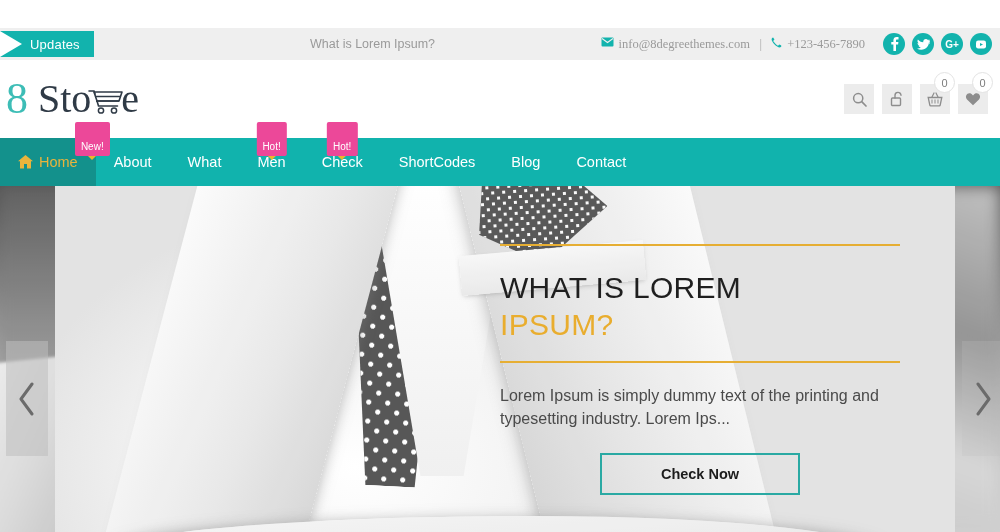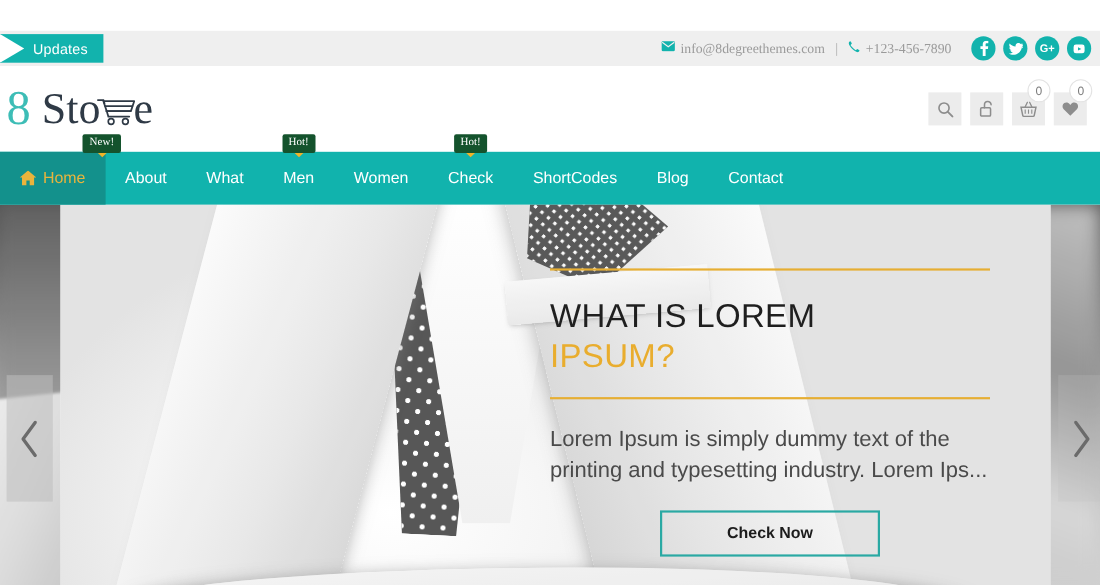--- a/index.html
+++ b/index.html
@@ -95,24 +95,23 @@
   }
   .nav-item {
     position:relative; display:flex; align-items:center; gap:6px;
     padding:0 18px; color:#ffffff; font-size:14.5px; white-space:nowrap;
   }
   .nav-item.active { background:#13918c; color:#e9b43c; }
   .nav-item .home-ico { color:#e9b43c; display:flex; }
   .nav-item .home-ico svg { display:block; }
   .nav-badge {
     position:absolute; top:-16px; left:50%; transform:translateX(-50%);
-    background:#14532d; color:#ffffff;
-    font-size:10px; line-height:1; padding:3px 6px 4px; border-radius:2px;
+    background:#ec4899; color:#ffffff;
+    font-size:10px; line-height:1; padding:20px 6px 4px; border-radius:2px;
     white-space:nowrap;
-    font-family:Liberation Serif, serif;
   }
   .nav-badge::after{
     content:""; position:absolute; left:50%; transform:translateX(-50%);
     bottom:-4px; width:0; height:0;
     border-left:4px solid transparent; border-right:4px solid transparent;
     border-top:4px solid #f0b429;
   }
   .nav-badge.off-right { left:auto; right:-14px; transform:none; }
 
   
@@ -212,21 +211,21 @@
   .rule {
     height:2px; background:#e6ae33; width:100%;
   }
   .rule.top { margin-bottom:24px; }
   .rule.bottom { margin-top:18px; }
   .cap-title {
     font-size:30px; letter-spacing:.3px; color:#1f1f1f; line-height:1.22;
   }
   .cap-title .gold { color:#e9ad2e; display:block; }
   .cap-desc {
-    margin-top:22px; font-size:20px; line-height:1.42; color:#4a4a4a;
+    margin-top:22px; font-size:16px; line-height:1.42; color:#4a4a4a;
   }
   .cap-btn {
     margin:22px auto 18px; width:200px; height:42px;
     border:2px solid #2aa9a3; color:#1c1c1c;
     display:flex; align-items:center; justify-content:center;
     font-size:14.5px; font-weight:bold; background:transparent;
   }
 
   
   .arrow {
@@ -245,20 +244,23 @@
 <div id="page">
 
   <div class="pre-strip"></div>
 
   <div class="topbar">
 
     <div class="updates-tab">
       <span>Updates</span>
     </div>
 
+    <div class="topbar-center">
+      <span>What is Lorem Ipsum?</span>
+    </div>
 
     <div class="topbar-right">
 
       <span class="contact-item">
         <span class="ico-mail">
           <svg width="13" height="10" viewBox="0 0 13 10">
               <rect x="0.5" y="0.5" width="12" height="9" rx="1" fill="#12b3ad"></rect>
               <path d="M1 1.5L6.5 5.5L12 1.5" stroke="#efefef" stroke-width="1.1" fill="none"></path>
             </svg>
         </span>
@@ -379,23 +381,20 @@
 
     <div class="nav-item">
       <span>What</span>
     </div>
 
     <div class="nav-item">
       <span class="nav-badge">Hot!</span>
       <span>Men</span>
     </div>
 
-    <div class="nav-item">
-      <span>Women</span>
-    </div>
 
     <div class="nav-item">
       <span class="nav-badge">Hot!</span>
       <span>Check</span>
     </div>
 
     <div class="nav-item">
       <span>ShortCodes</span>
     </div>
 

